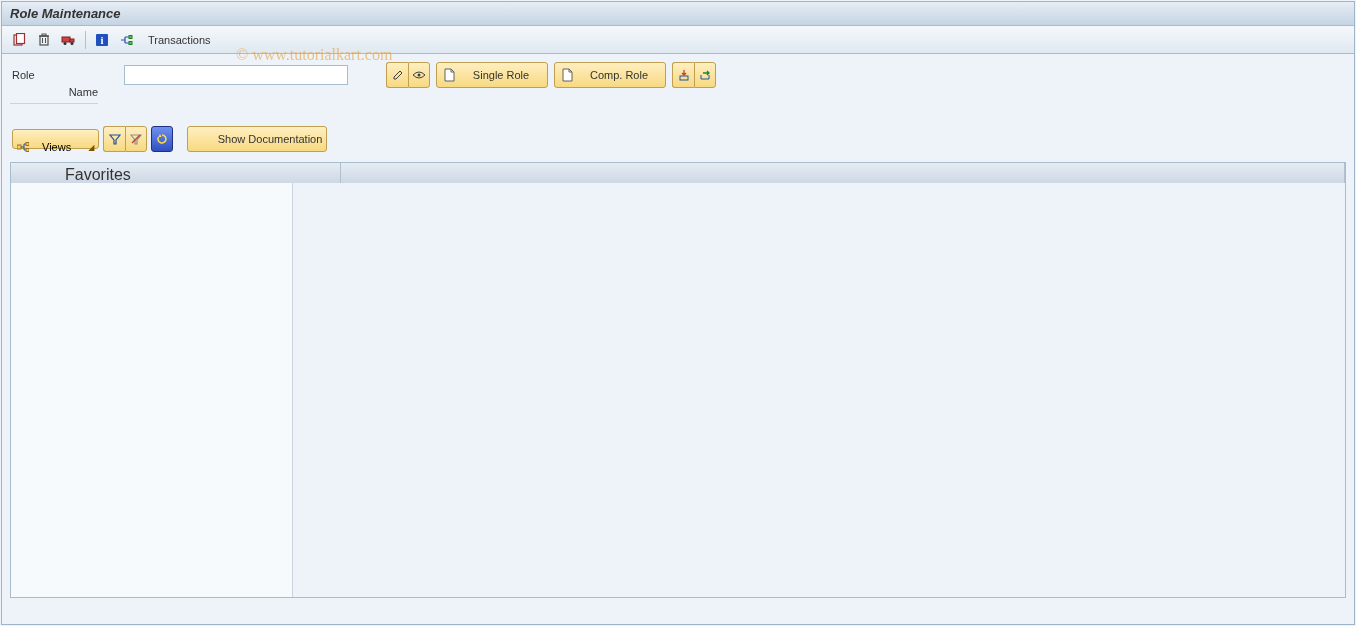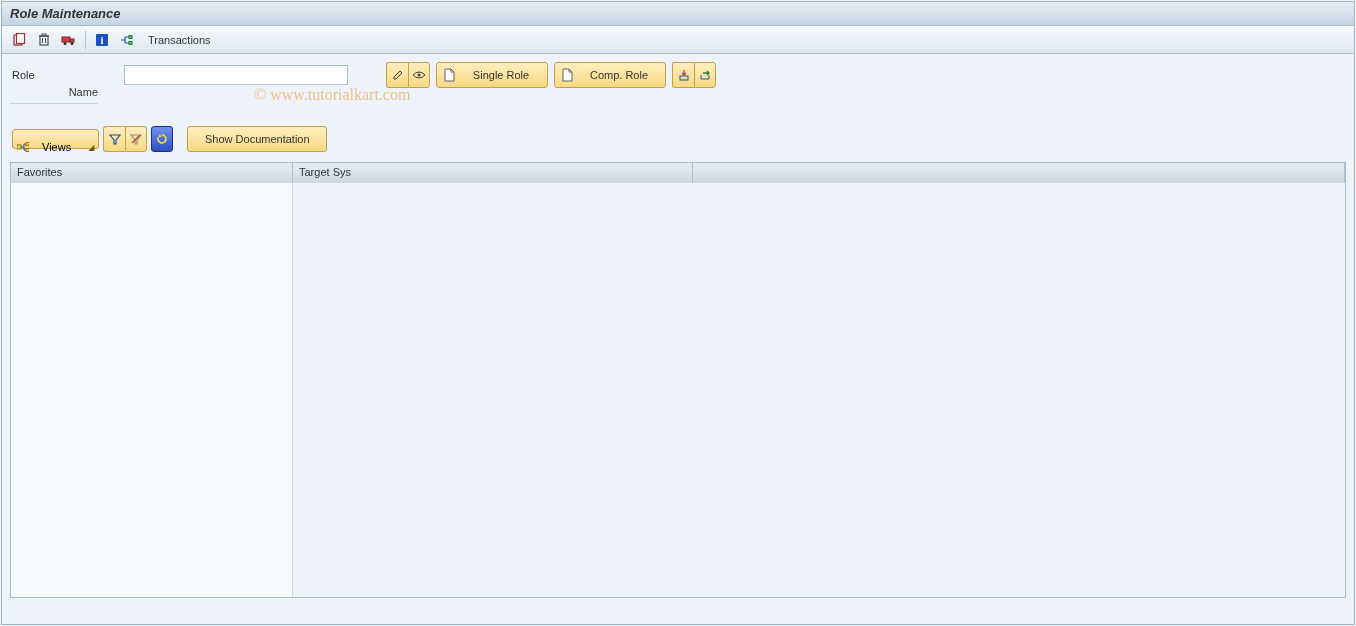--- a/index.html
+++ b/index.html
@@ -89,21 +89,21 @@
       align-items: center;
       justify-content: center;
       cursor: pointer;
       font-size: 11px;
       color: #333;
       padding: 0 4px;
     }
     .btn-yellow.small { width: 22px; padding: 0; }
     .btn-yellow.wide { width: 112px; gap: 6px; padding: 0 6px; justify-content: flex-start; }
     .btn-yellow.wide span.txt { flex: 1; text-align: center; }
-    .btn-yellow.doc { width: 140px; justify-content: center; }
+    .btn-yellow.doc { width: 140px; justify-content: flex-end; }
     .btn-group { display: inline-flex; gap: 0; }
     .btn-group .btn-yellow:first-child { border-top-right-radius: 0; border-bottom-right-radius: 0; border-right: none;}
     .btn-group .btn-yellow:last-child { border-top-left-radius: 0; border-bottom-left-radius: 0;}
     .action-row { display: flex; align-items: center; gap: 6px; margin-left: 12px;}
     .name-row { border-bottom: 1px solid #c8d4e0; width: 88px; height: 18px; margin-top: 2px; margin-bottom: 14px; text-align: right;}
     .sub-toolbar { display: flex; align-items: center; gap: 4px; padding: 0 2px 4px 2px;}
     .views-btn {
       background: linear-gradient(to bottom, #ffefc0 0%, #f7d980 100%);
       border: 1px solid #c0a050;
       border-radius: 3px;
@@ -126,39 +126,39 @@
     }
     .grid-header {
       display: flex;
       background: linear-gradient(to bottom, #e6ecf3 0%, #cdd8e4 100%);
       height: 20px;
     }
     .grid-header .col {
       border-right: 1px solid #b0c0d0;
       padding: 3px 6px;
       color: #333;
-      font-size: 11px;
+      font-size: 16px;
+      margin-left: 48px;
     }
     .col-fav { width: 282px; }
     .col-desc { width: 288px; }
     .col-target { width: 400px; }
     .col-rest { flex: 1; border-right: none;}
     .grid-body { flex: 1; display: flex; background: #edf3f9;}
     .grid-body .bcol { border-right: 1px solid #c8d4e0; height: 100%;}
     .grid-body .bcol.fav { width: 282px; background: #f7fafd;}
     .grid-body .bcol.rest { flex: 1; border-right: none;}
     .watermark {
       position: absolute;
       top: 46px;
-      left: 254px;
+      left: 236px;
       font-size: 16px;
       color: rgba(230,160,60,0.6);
       font-family: Georgia, serif;
       pointer-events: none;
-      margin-top: 40px;
     }
     svg { display: block; }
   </style>
 </head>
 <body>
 
 <div class="window">
   <div class="title-bar">
     <span>Role Maintenance</span>
   </div>
@@ -293,21 +293,20 @@
       <div style="width:6px"></div>
       <div class="btn-yellow doc">
         <span>Show Documentation</span>
       </div>
     </div>
   </div>
 
   <div class="grid-wrap">
     <div class="grid-header">
       <div class="col col-fav">Favorites</div>
-      <div class="col col-target">Target Sys</div>
       <div class="col col-rest"></div>
     </div>
     <div class="grid-body">
       <div class="bcol fav"></div>
       <div class="bcol rest"></div>
     </div>
   </div>
 </div>
 
 <div class="watermark">© www.tutorialkart.com</div>

